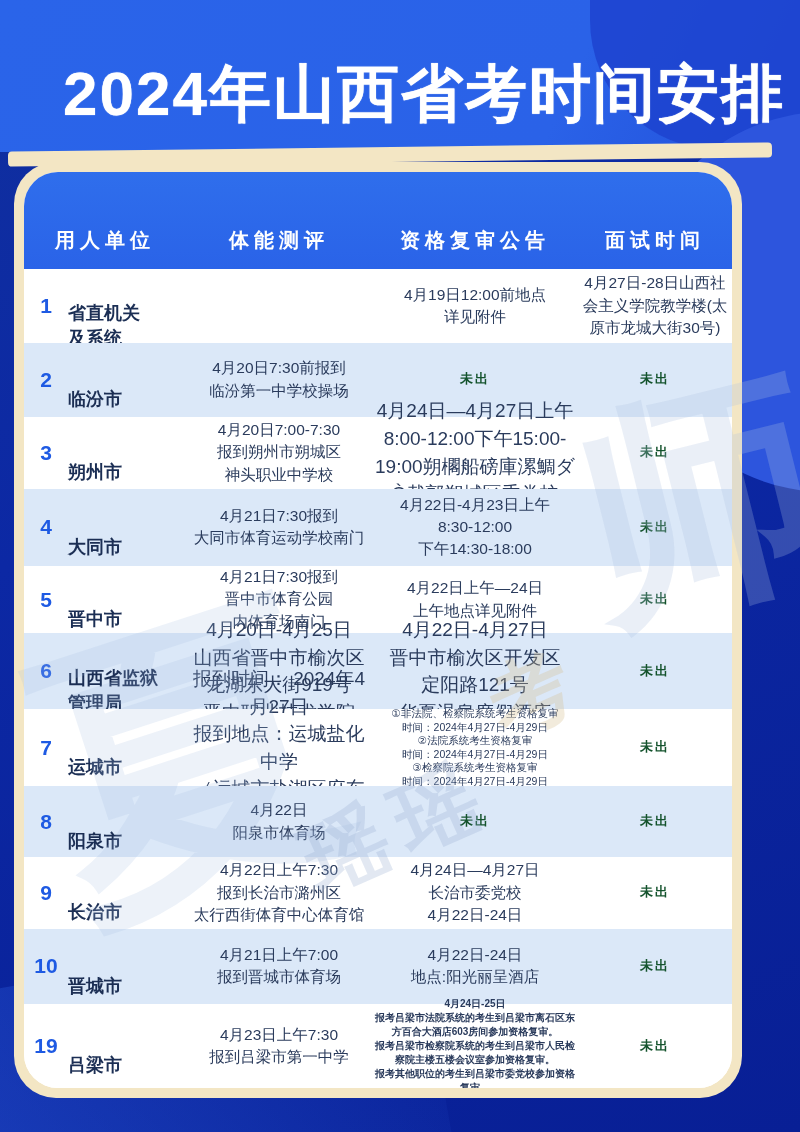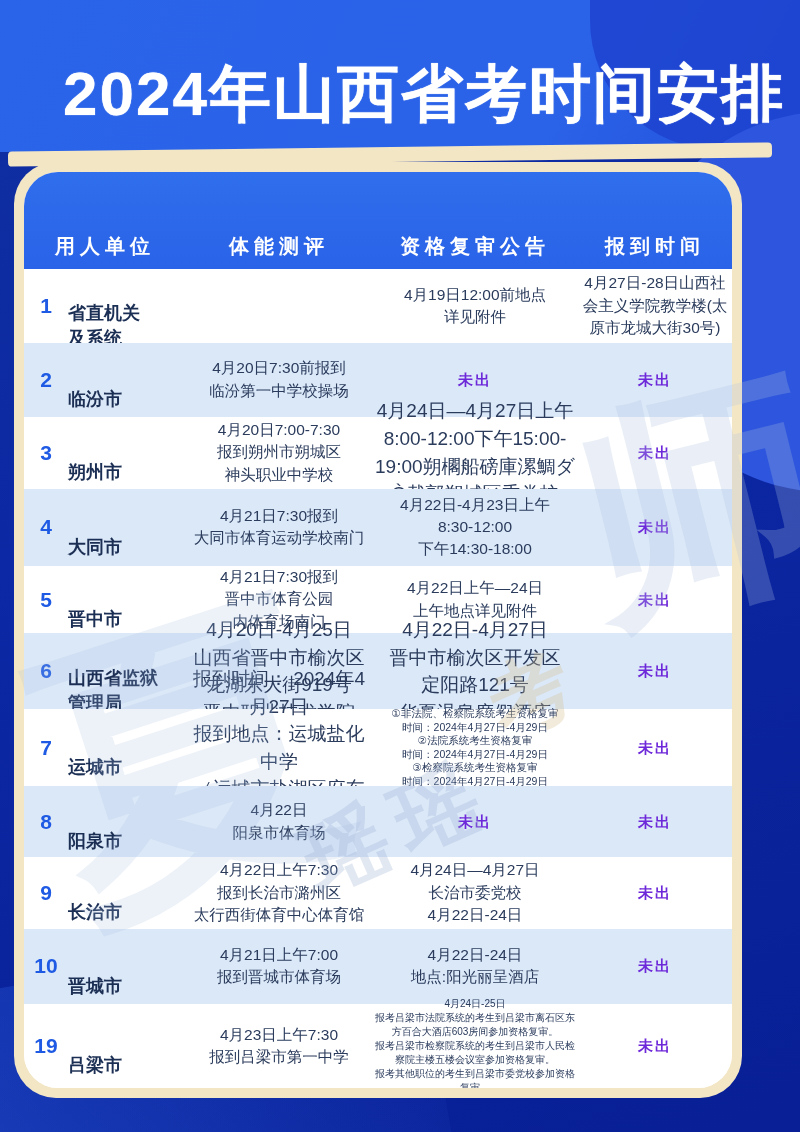--- a/index.html
+++ b/index.html
@@ -40,42 +40,42 @@
     position:absolute;left:14px;top:162px;width:728px;height:936px;
     background:#f3e6c4;border-radius:42px;padding:10px;box-sizing:border-box;z-index:3;
   }
   .card-inner{
     width:100%;height:100%;border-radius:34px;overflow:hidden;background:#ffffff;
     display:flex;flex-direction:column;
   }
   .thead{
     background:linear-gradient(180deg,#2f6eec,#2a63e8);
     height:97px;flex:0 0 97px;display:flex;align-items:flex-end;
-    padding-bottom:9px;box-sizing:border-box;
+    padding-bottom:15px;box-sizing:border-box;
   }
   .th{color:#fff;font-weight:700;font-size:20px;letter-spacing:5px;text-align:center;}
   .th.w1{width:162px;}
   .th.w2{width:186px;}
   .th.w3{width:206px;}
   .th.w4{width:154px;}
   .row{display:flex;align-items:center;}
   .row-a{background:#ffffff;}
   .row-b{background:#dbe8f8;}
   .c{box-sizing:border-box;}
   .num{width:44px;text-align:center;color:#1e5ae3;font-weight:700;font-size:21px;}
   .unit{width:118px;font-weight:700;color:#1b2e54;font-size:18px;line-height:1.4;white-space:pre-line;margin-top:40px;}
   .cell{color:#2a3b5c;font-size:15.5px;line-height:1.45;text-align:center;
         white-space:pre-line;font-weight:500;}
   .tineng{width:186px;}
   .zige{width:206px;}
   .mianshi{width:154px;}
-  .pending{font-size:15px;font-weight:600;color:#6d28d9;letter-spacing:2px;}
+  .pending{font-size:13px;font-weight:600;color:#14532d;letter-spacing:2px;}
   .sz-sm{font-size:19px;line-height:1.45;}
   .sz-xs{font-size:10.5px;line-height:1.3;}
-  .sz-xxs{font-size:10px;line-height:1.4;}
+  .sz-xxs{font-size:10px;line-height:1.4;font-weight:bold;}
   .wm{position:absolute;z-index:4;pointer-events:none;font-weight:900;}
   .wm1{left:40px;top:560px;font-size:300px;color:rgba(166,188,224,0.20);transform:rotate(-18deg);}
   .wm2{left:580px;top:340px;font-size:240px;color:rgba(172,192,226,0.26);transform:rotate(-14deg);}
   .wm3{left:300px;top:770px;font-size:84px;color:rgba(150,172,208,0.28);transform:rotate(-24deg);letter-spacing:14px;}
   .wm4{left:490px;top:640px;font-size:82px;color:rgba(212,188,140,0.30);transform:rotate(-24deg);}
 </style>
 </head>
 <body>
 
 <div class="top-band"></div>
@@ -85,21 +85,21 @@
 <div class="page-title">2024年山西省考时间安排</div>
 <div class="cream-stripe"></div>
 
 <div class="card">
   <div class="card-inner">
 
     <div class="thead">
       <div class="th w1">用人单位</div>
       <div class="th w2">体能测评</div>
       <div class="th w3">资格复审公告</div>
-      <div class="th w4">报到时间</div>
+      <div class="th w4">面试时间</div>
     </div>
 
     <div class="row row-a" style="height:74px">
       <div class="c num">1</div>
       <div class="c unit">省直机关
 及系统</div>
       <div class="c cell tineng"></div>
       <div class="c cell zige">4月19日12:00前地点
 详见附件</div>
       <div class="c cell mianshi">4月27日-28日山西社会主义学院教学楼(太原市龙城大街30号)</div>

